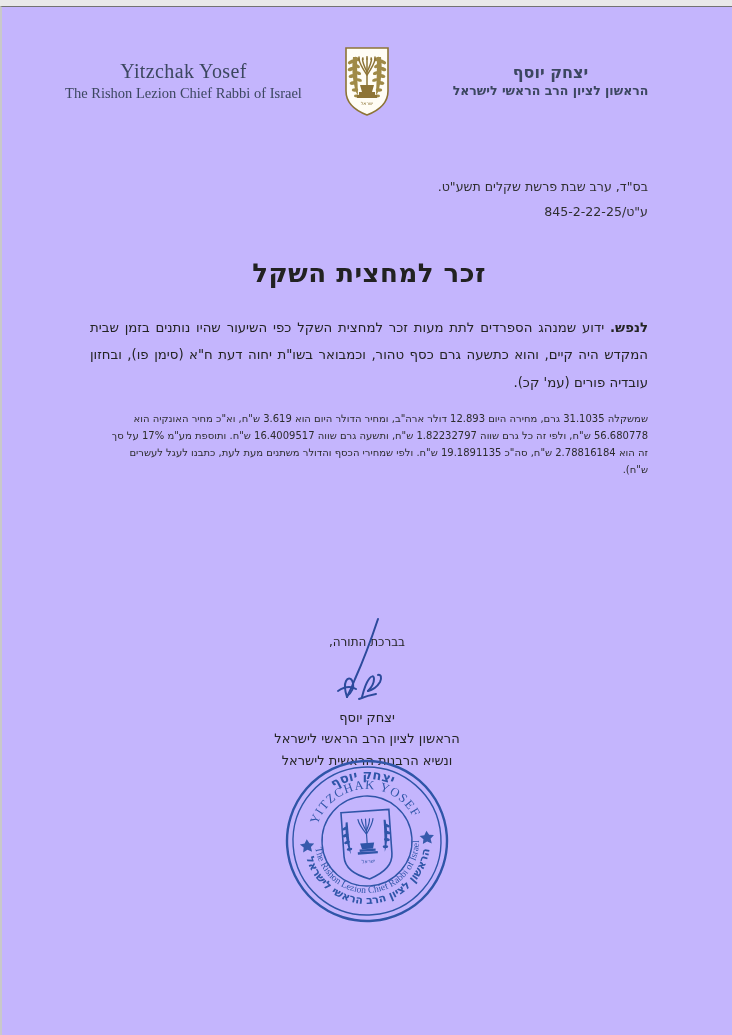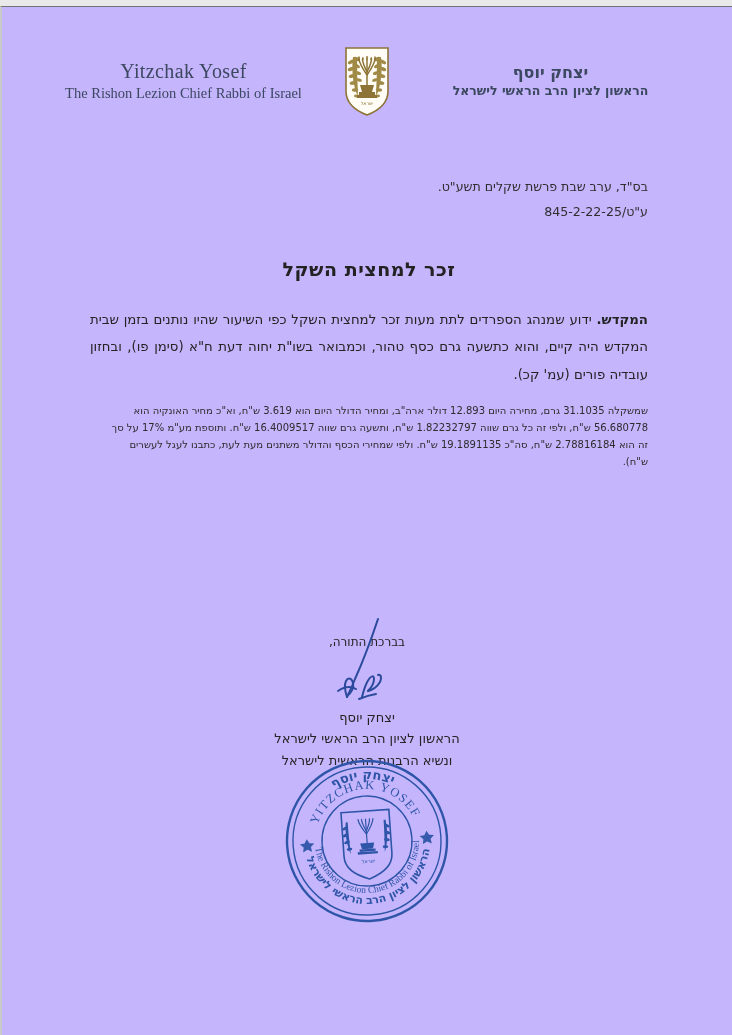--- a/index.html
+++ b/index.html
@@ -93,21 +93,21 @@
     font-size: 12.6px;
     line-height: 1.95;
     color: #2f2f2f;
     margin-bottom: 4px;
   }
   .datebox .ref { direction: rtl; unicode-bidi: plaintext; }
 
   .doc-title {
     text-align: center;
     font-family: "DejaVu Sans", "Liberation Sans", sans-serif;
-    font-size: 19px;
+    font-size: 26px;
     font-weight: bold;
     letter-spacing: 0.5px;
     margin-top: 34px;
     margin-bottom: 26px;
     color: #222;
   }
 
   p.para {
     font-size: 13.3px;
     line-height: 2.05;
@@ -250,21 +250,21 @@
 
     <div class="datebox">
       <div>בס"ד, ערב שבת פרשת שקלים תשע"ט.</div>
       <div class="ref">ע"ט/845-2-22-25</div>
     </div>
 
     <div class="doc-title">זכר למחצית השקל</div>
 
 
     <p class="para">
-      <span class="lead">המקדש.</span><span> ידוע שמנהג הספרדים לתת מעות זכר למחצית השקל כפי השיעור שהיו נותנים בזמן שבית המקדש היה קיים, והוא כתשעה גרם כסף טהור, וכמבואר בשו"ת יחוה דעת ח"א (סימן פו), ובחזון עובדיה פורים (עמ' קכ).</span>
+      <span class="lead">לנפש.</span><span> ידוע שמנהג הספרדים לתת מעות זכר למחצית השקל כפי השיעור שהיו נותנים בזמן שבית המקדש היה קיים, והוא כתשעה גרם כסף טהור, וכמבואר בשו"ת יחוה דעת ח"א (סימן פו), ובחזון עובדיה פורים (עמ' קכ).</span>
     </p>
 
 
     <div class="fine">
       <div>שמשקלה 31.1035 גרם, מחירה היום 12.893 דולר ארה"ב, ומחיר הדולר היום הוא 3.619 ש"ח, וא"כ מחיר האונקיה הוא</div>
       <div>56.680778 ש"ח, ולפי זה כל גרם שווה 1.82232797 ש"ח, ותשעה גרם שווה 16.4009517 ש"ח. ותוספת מע"מ 17% על סך</div>
       <div>זה הוא 2.78816184 ש"ח, סה"כ 19.1891135 ש"ח. ולפי שמחירי הכסף והדולר משתנים מעת לעת, כתבנו לעגל לעשרים</div>
       <div>ש"ח).</div>
     </div>
   </div>

